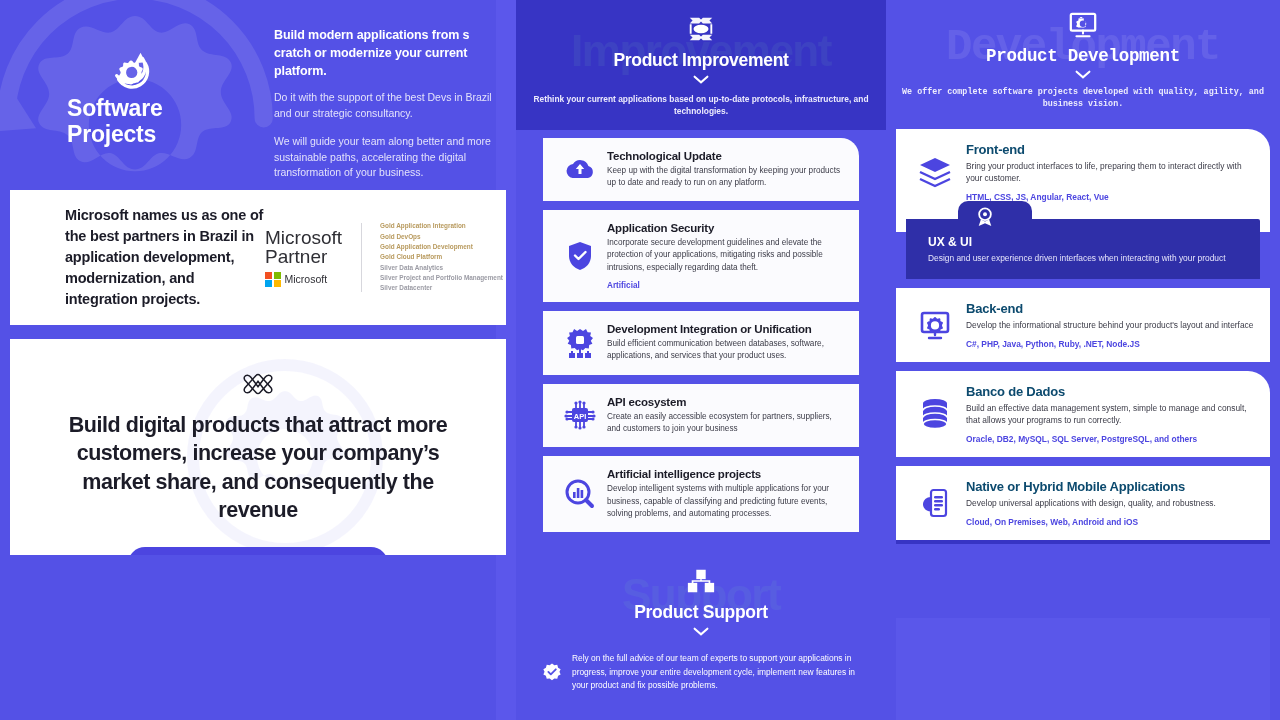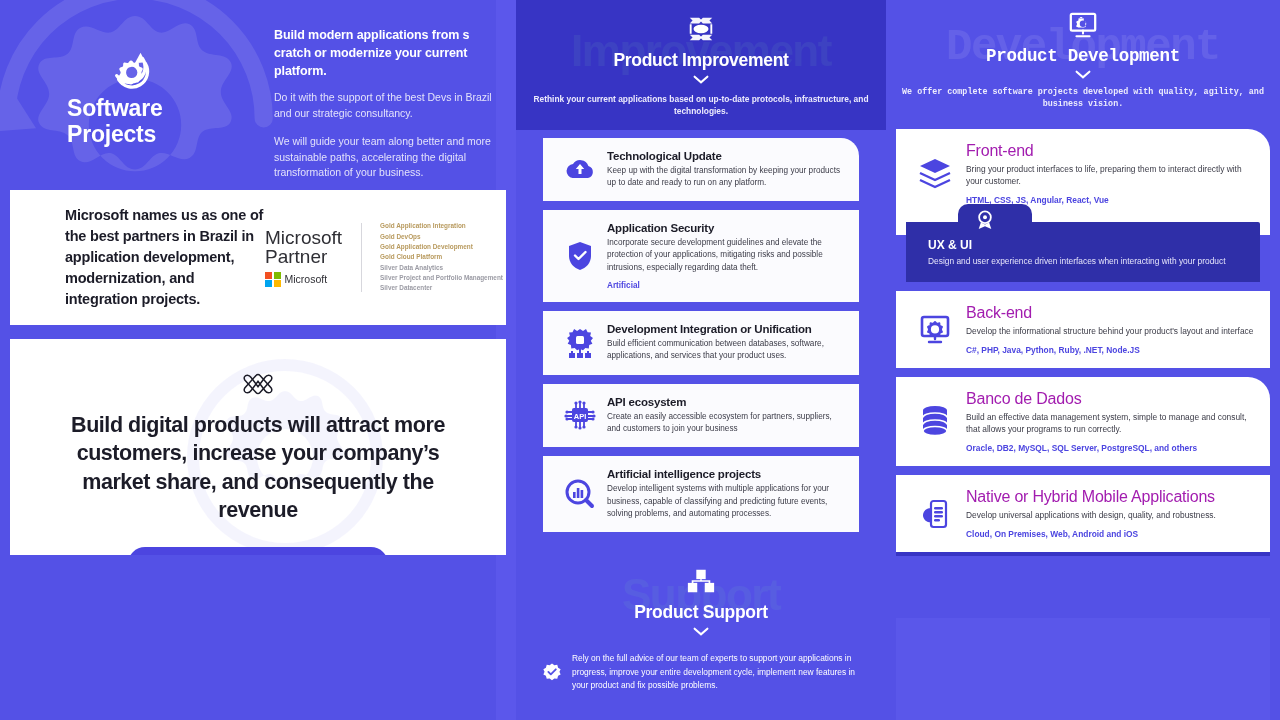--- a/index.html
+++ b/index.html
@@ -163,21 +163,21 @@
     font-size:44px; font-weight:bold; color:#fff; opacity:.09;
     letter-spacing:-1.5px; white-space:nowrap;
   }
   .dev-cards { padding: 10px 10px 0 10px; }
   .dcard {
     background:#fff; margin-bottom:9px; display:flex; align-items:center;
     padding: 13px 14px 13px 8px; position:relative;
   }
   .dcard-tr { border-top-right-radius: 22px; }
   .dcard-ico { width:62px; min-width:62px; display:flex; justify-content:center; }
-  .dcard-title { font-size:16px; font-weight:normal; color:#a21caf; margin-bottom:3px; letter-spacing:-.2px;}
+  .dcard-title { font-size:13px; font-weight:bold; color:#0c4a6e; margin-bottom:3px; letter-spacing:-.2px;}
   .dcard-desc { font-size:8.4px; line-height:1.52; color:#3b3b47; }
   .dcard-tags { font-size:8.4px; font-weight:bold; color:#4c45e0; margin-top:7px; }
 
   .ux-card {
     background:#2f2fa8; color:#fff; margin: -22px 10px 9px 10px;
     padding: 16px 14px 14px 22px; position:relative;
     border-top-right-radius: 2px;
   }
   .ux-notch {
     position:absolute; left:52px; top:-18px; width:74px; height:26px;
@@ -265,21 +265,21 @@
       <svg class="cta-ghost" viewBox="0 0 200 200">
         <path fill="#5451e6" d="M100 34c-7 0-9 9-15 10s-12-6-18-3-3 12-8 16-14 0-17 6 6 11 6 18-9 12-6 18 12 3 17 7 2 13 8 16 12-6 18-5 8 10 15 10 9-9 15-10 12 6 18 3 3-12 8-16 14 0 17-6-6-11-6-18 9-12 6-18-12-3-17-7-2-13-8-16-12 6-18 5-8-10-15-10zm0 38a28 28 0 110 56 28 28 0 010-56z"></path>
         <circle cx="100" cy="100" r="92" fill="none" stroke="#5451e6" stroke-width="12"></circle>
       </svg>
 
       <svg class="cta-icon" viewBox="0 0 34 28">
         <path fill="none" stroke="#1c1c28" stroke-width="1.7" d="M5 4c-3.2 0-4.5 3-3 5.4L15 24c1 1.2 3 1.2 4 0L32 9.4C33.5 7 32.2 4 29 4c-2 0-3.2 1.2-4.2 2.6L17 17 9.2 6.6C8.2 5.2 7 4 5 4z"></path>
         <path fill="none" stroke="#1c1c28" stroke-width="1.7" d="M5 24c-3.2 0-4.5-3-3-5.4L15 4c1-1.2 3-1.2 4 0l13 14.6c1.5 2.4.2 5.4-3 5.4-2 0-3.2-1.2-4.2-2.6L17 11 9.2 21.4C8.2 22.8 7 24 5 24z"></path>
       </svg>
 
-      <div class="cta-head">Build digital products will attract more customers, increase your company’s market share, and consequently the revenue</div>
+      <div class="cta-head">Build digital products that attract more customers, increase your company’s market share, and consequently the revenue</div>
 
       <button class="cta-btn">
         
         
       </button>
     </div>
   </div>
 
   <div class="col-mid">
     <div class="mid-inner">

